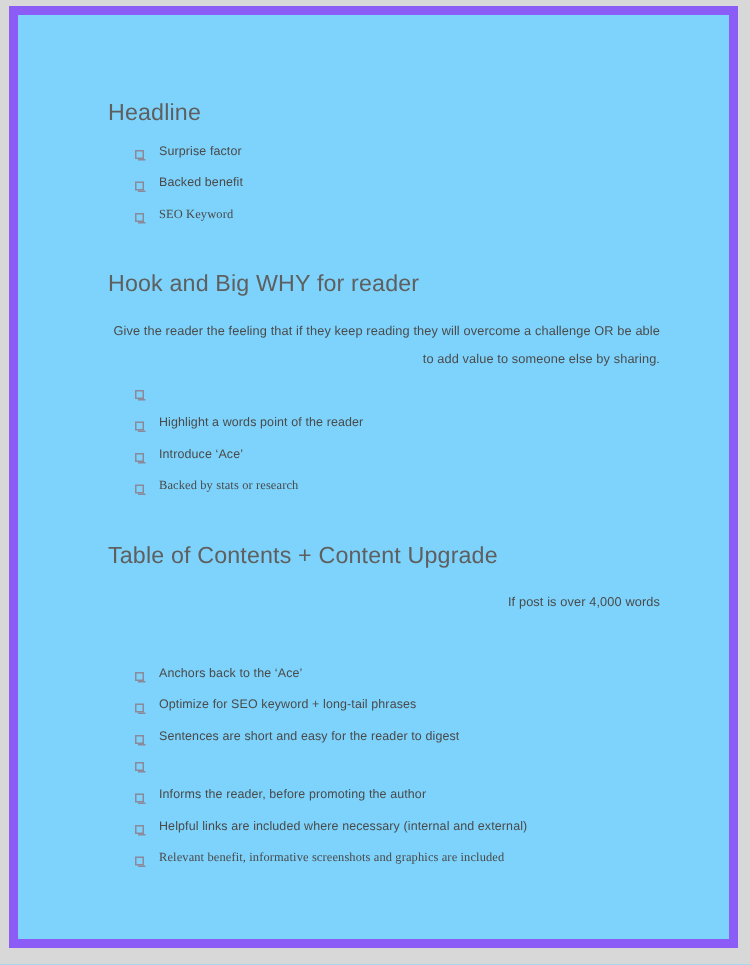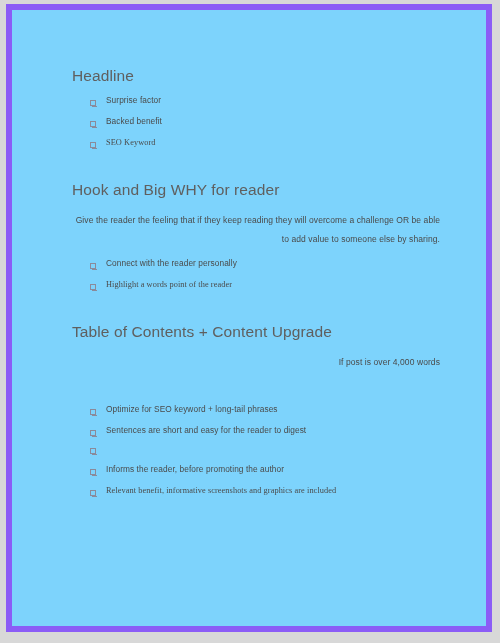--- a/index.html
+++ b/index.html
@@ -117,49 +117,64 @@
             <span class="item-text">SEO Keyword</span>
           </li>
         </ul>
       </div>
       <div class="section">
         <h2 class="section-heading">Hook and Big WHY for reader</h2>
         <p class="para">Give the reader the feeling that if they keep reading they will overcome a challenge OR be able to add value to someone else by sharing.</p>
         <ul class="checklist">
           <li>
             <span class="box-marker"></span>
-            <span class="item-text">Connect with the reader personally</span>
           </li>
           <li>
             <span class="box-marker"></span>
             <span class="item-text">Highlight a words point of the reader</span>
+          </li>
+          <li>
+            <span class="box-marker"></span>
+            <span class="item-text">Introduce ‘Ace’</span>
+          </li>
+          <li>
+            <span class="box-marker"></span>
+            <span class="item-text">Backed by stats or research</span>
           </li>
         </ul>
       </div>
       <div class="section">
         <h2 class="section-heading">Table of Contents + Content Upgrade</h2>
         <p class="para">If post is over 4,000 words</p>
       </div>
       <div class="section">
         <ul class="checklist">
+          <li>
+            <span class="box-marker"></span>
+            <span class="item-text">Anchors back to the ‘Ace’</span>
+          </li>
           <li>
             <span class="box-marker"></span>
             <span class="item-text">Optimize for SEO keyword + long-tail phrases</span>
           </li>
           <li>
             <span class="box-marker"></span>
             <span class="item-text">Sentences are short and easy for the reader to digest</span>
           </li>
           <li>
             <span class="box-marker"></span>
           </li>
           <li>
             <span class="box-marker"></span>
             <span class="item-text">Informs the reader, before promoting the author</span>
           </li>
           <li>
             <span class="box-marker"></span>
+            <span class="item-text">Helpful links are included where necessary (internal and external)</span>
+          </li>
+          <li>
+            <span class="box-marker"></span>
             <span class="item-text">Relevant benefit, informative screenshots and graphics are included</span>
           </li>
         </ul>
       </div>
     </div>
 </div>
 
 </body></html>

